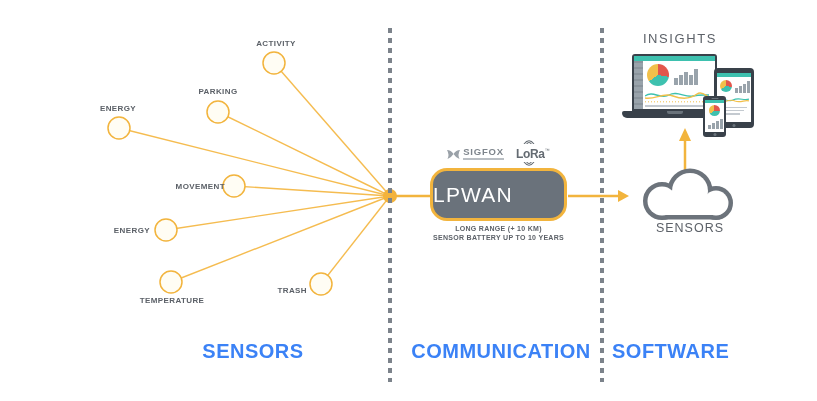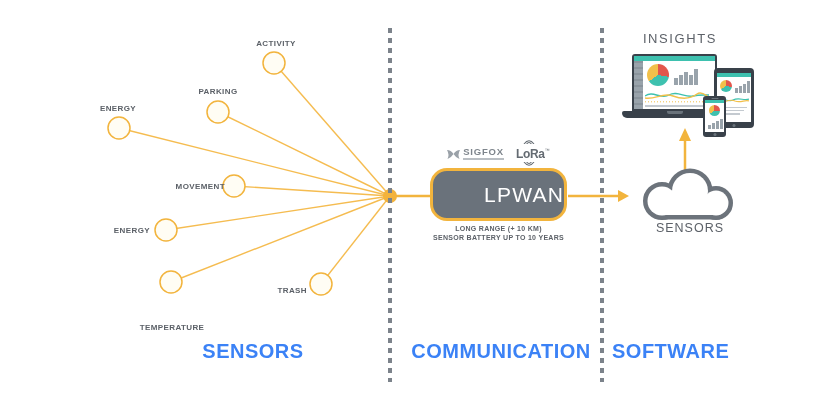--- a/index.html
+++ b/index.html
@@ -30,21 +30,21 @@
     color:#3b82f6; letter-spacing:.5px;
   }
   .title-sensors { left:153px; width:200px; text-align:center; }
   .title-communication { left:396px; width:210px; text-align:center; }
   .title-software { left:612px; width:200px; text-align:left; }
 
   
   .lpwan-box {
     position:absolute; left:430px; top:168px; width:137px; height:53px;
     box-sizing:border-box; background:#6a727b; border:3px solid #f2b43d;
-    border-radius:17px; display:flex; align-items:center; justify-content:flex-end;
+    border-radius:17px; display:flex; align-items:center; justify-content:flex-start;
     color:#ffffff; font-size:21px; letter-spacing:1.2px;
   }
   .logos-row {
     position:absolute; left:430px; top:143px; width:137px; height:20px;
     display:flex; align-items:center; justify-content:center; gap:12px;
   }
   .sigfox { display:flex; align-items:flex-end; gap:3px; }
   .sigfox-text-col { display:flex; flex-direction:column; align-items:stretch; }
   .sigfox-name { font-size:9.5px; font-weight:bold; color:#7e858c; letter-spacing:.8px; line-height:10px; }
   .sigfox-tagline { height:2px; background:#b9bec3; margin-top:1px; }
@@ -179,21 +179,21 @@
   </svg>
 
   <div class="dash dash1"></div>
   <div class="dash dash2"></div>
 
   <div class="sensor-label ta-c" style="left:236px; top:39px;">ACTIVITY</div>
   <div class="sensor-label ta-c" style="left:178px; top:87px;">PARKING</div>
   <div class="sensor-label ta-c" style="left:78px;  top:104px;">ENERGY</div>
   <div class="sensor-label ta-r" style="left:145px; top:182px;">MOVEMENT</div>
   <div class="sensor-label ta-r" style="left:70px;  top:226px;">ENERGY</div>
-  <div class="sensor-label ta-c" style="left:132px; top:296px;margin-top:27px;">TEMPERATURE</div>
+  <div class="sensor-label ta-c" style="left:132px; top:296px;">TEMPERATURE</div>
   <div class="sensor-label ta-r" style="left:227px; top:286px;">TRASH</div>
 
   <div class="logos-row">
     <span class="sigfox">
       <svg width="13" height="11" viewBox="0 0 13 11">
         <path d="M0 1 Q4 1 6.5 5 Q4 9 0.5 10 Q2.6 5.5 0 1Z" fill="#9aa1a8"></path>
         <path d="M13 1 Q9 1 6.5 5 Q9 9 12.5 10 Q10.4 5.5 13 1Z" fill="#9aa1a8"></path>
       </svg>
       <span class="sigfox-text-col">
         <span class="sigfox-name">SIGFOX</span>

